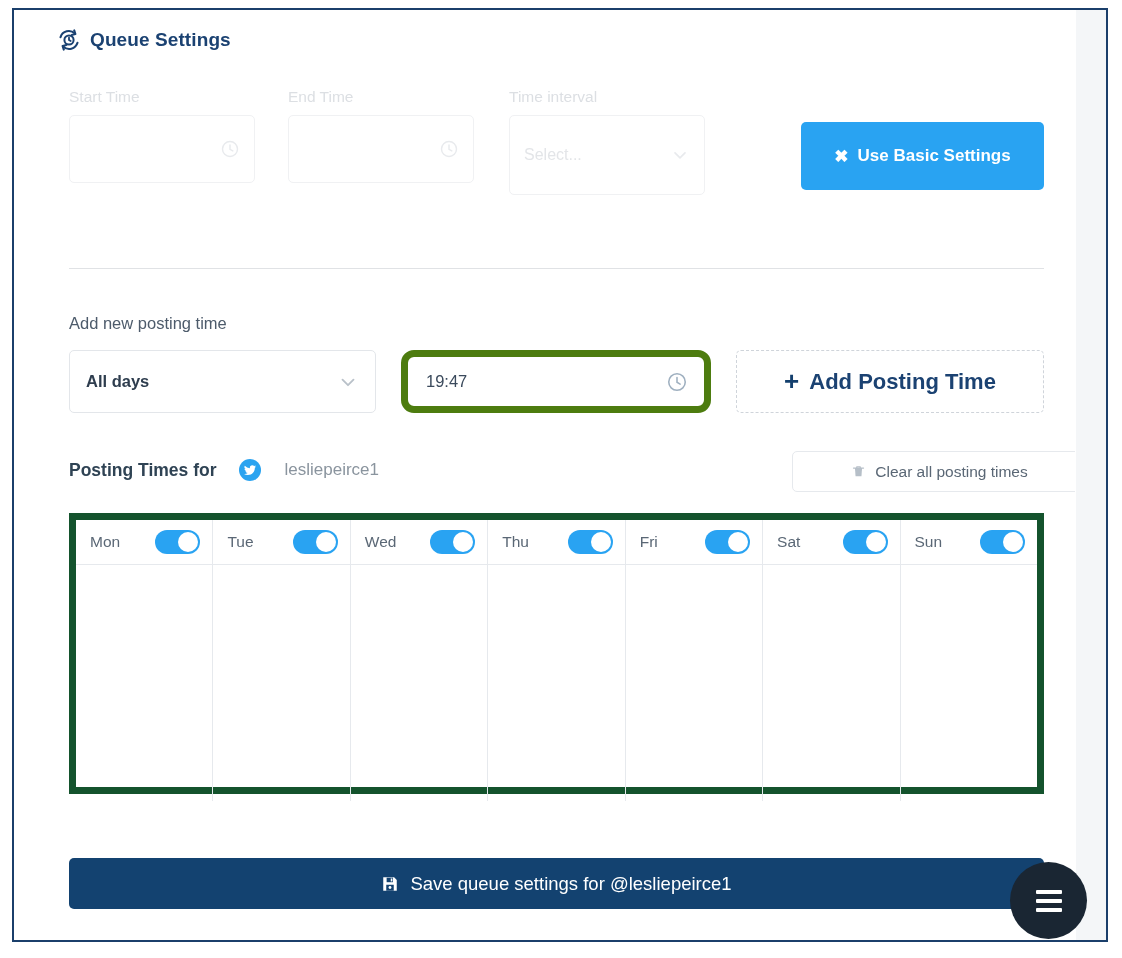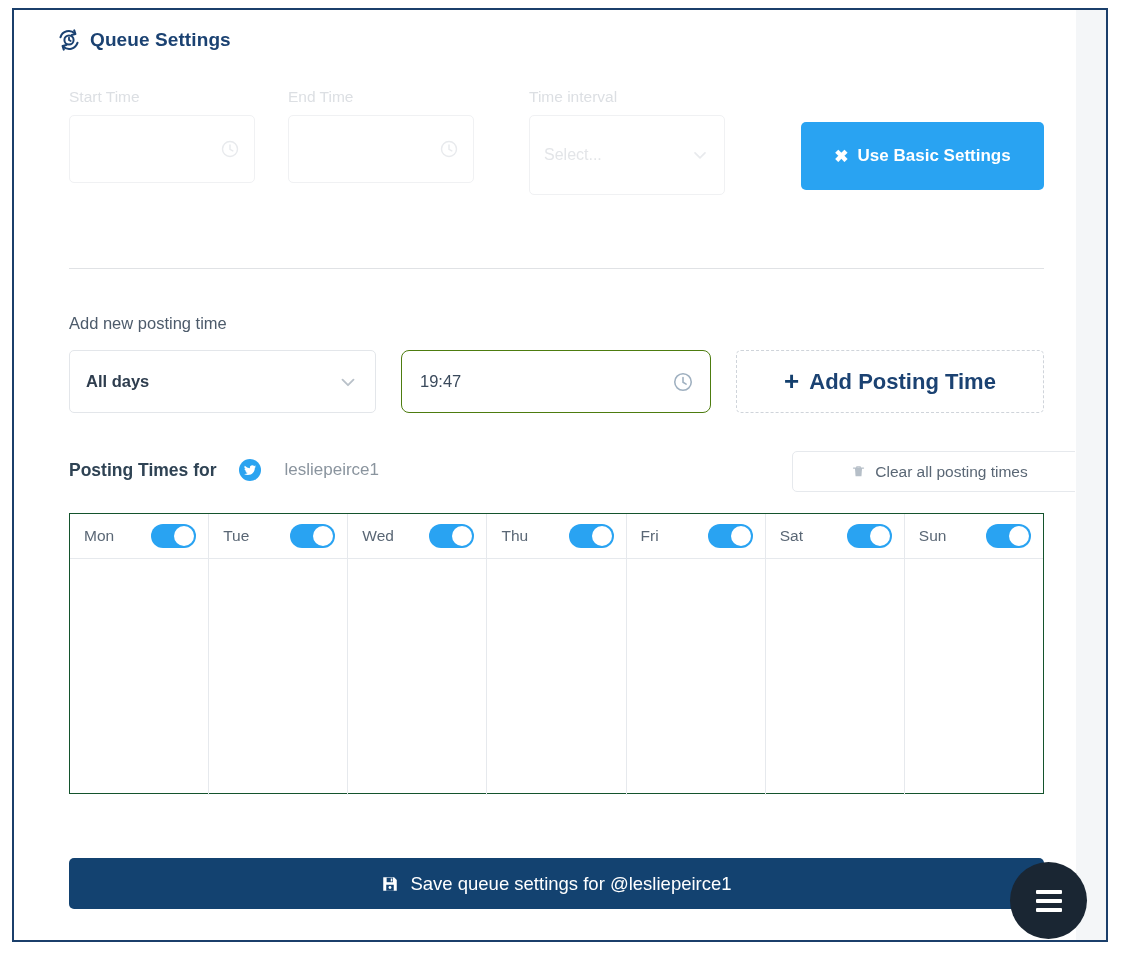--- a/index.html
+++ b/index.html
@@ -93,21 +93,21 @@
   .field-icon {
     position: absolute;
     right: 14px;
     top: 50%;
     transform: translateY(-50%);
     width: 20px; height: 20px;
   }
 
   #grp-start { left: 55px; top: 78px; }
   #grp-end   { left: 274px; top: 78px; }
-  #grp-int   { left: 495px; top: 78px; margin-left: 20px; }
+  #grp-int   { left: 495px; top: 78px; }
   #grp-start .field-box, #grp-end .field-box { width: 186px; height: 68px; }
   #grp-int .field-box { width: 196px; height: 80px; }
 
   .btn-basic {
     position: absolute;
     left: 787px;
     top: 112px;
     width: 243px;
     height: 68px;
     background: #29a3f2;
@@ -170,22 +170,22 @@
     transform: translateY(-50%);
     width: 22px; height: 22px;
   }
   .time-field {
     position: absolute;
     left: 387px;
     top: 340px;
     width: 310px;
     height: 63px;
     box-sizing: border-box;
-    border: 1px solid #4d7c0f;
-    border-radius: 8px;
+    border: 7px solid #4d7c0f;
+    border-radius: 13px;
     background: #fff;
     display: flex;
     align-items: center;
     cursor: text;
   }
   .time-field .val {
     padding-left: 18px;
     font-size: 16.5px;
     color: #3b4a5c;
   }
@@ -264,21 +264,21 @@
   .trash { width: 15px; height: 17px; }
 
   
   .days-table {
     position: absolute;
     left: 55px;
     top: 503px;
     width: 975px;
     height: 281px;
     box-sizing: border-box;
-    border: 1px solid #14532d;
+    border: 7px solid #14532d;
     background: #fff;
   }
   .days-header {
     display: flex;
     height: 44px;
     border-bottom: 1px solid #e6e9ed;
   }
   .day-cell {
     flex: 1 1 0;
     border-right: 1px solid #e6e9ed;

